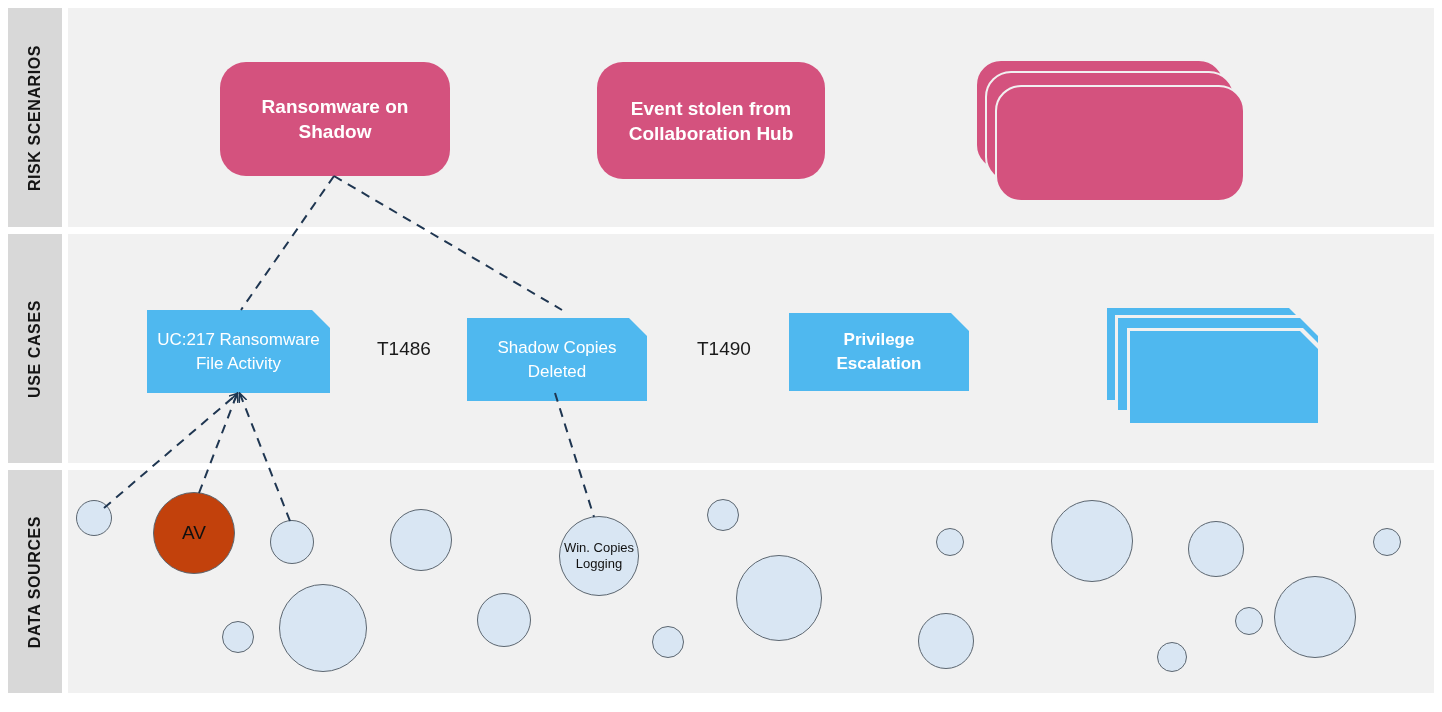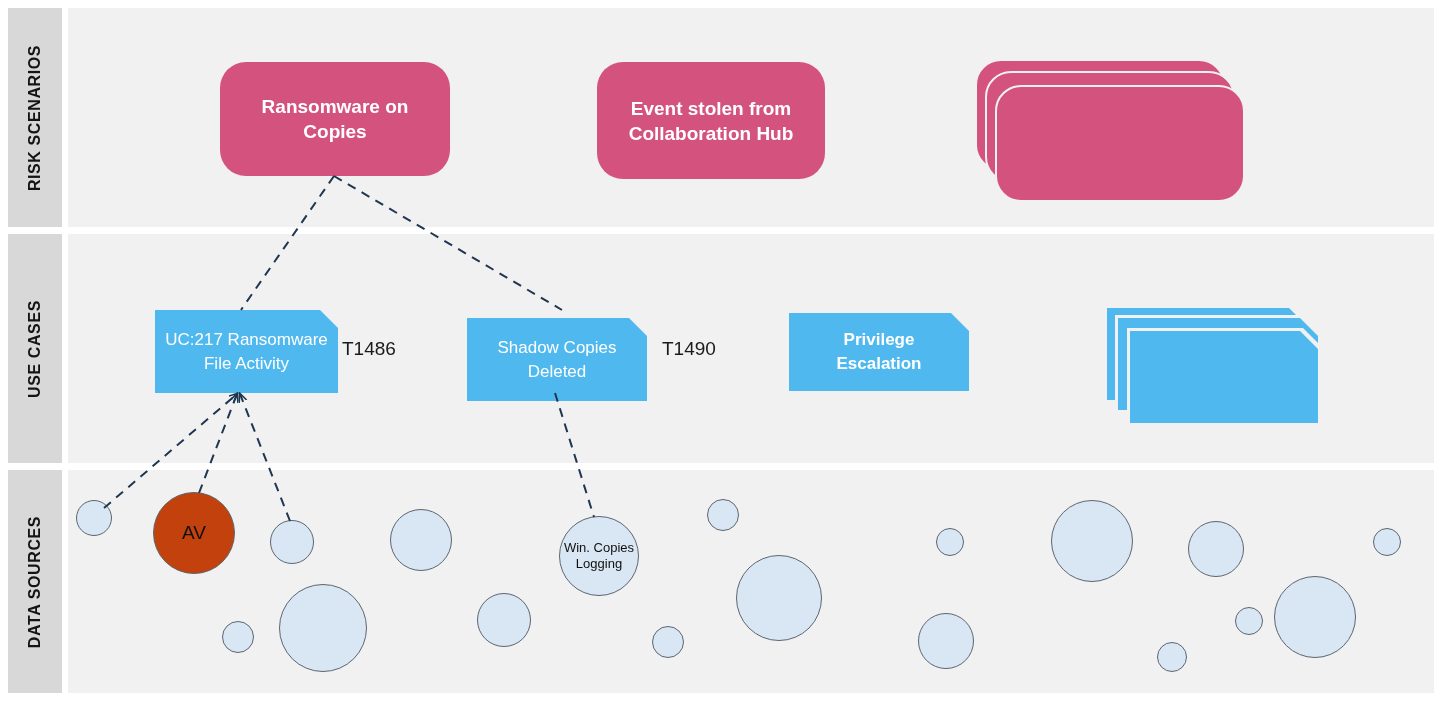--- a/index.html
+++ b/index.html
@@ -50,21 +50,21 @@
     box-sizing:border-box;
     clip-path:polygon(0 0, calc(100% - 18px) 0, 100% 18px, 100% 100%, 0 100%);
   }
   .uc-stack-outline{
     position:absolute;background:#f1f1f1;
     clip-path:polygon(0 0, calc(100% - 18px) 0, 100% 18px, 100% 100%, 0 100%);
   }
 
   
   .tech-label{
-    position:absolute;color:#1a1a1a;font-size:19px;white-space:nowrap;
+    position:absolute;color:#1a1a1a;font-size:19px;white-space:nowrap;margin-left:35px;
   }
 
   
   .bubble{
     position:absolute;border-radius:50%;
     background:#d9e6f3;border:1.6px solid #5c6670;
     box-sizing:border-box;
     display:flex;align-items:center;justify-content:center;
     text-align:center;color:#101010;line-height:1.25;
   }
@@ -90,35 +90,35 @@
       <div class="lane-label" style="left: 8px; top: 470px; width: 54px; height: 223px; background: rgb(216, 216, 216);">
         <span>DATA SOURCES</span>
       </div>
     </div>
 
   <div id="risk-layer">
       <div class="risk-stack-item" style="left: 975px; top: 59px; width: 250px; height: 112px; background: rgb(212, 82, 126); z-index: 1;"></div>
       <div class="risk-stack-item" style="left: 985px; top: 71px; width: 250px; height: 112px; background: rgb(212, 82, 126); z-index: 2;"></div>
       <div class="risk-stack-item" style="left: 995px; top: 85px; width: 250px; height: 117px; background: rgb(212, 82, 126); z-index: 3;"></div>
       <div class="risk-card" style="left: 220px; top: 62px; width: 230px; height: 114px; background: rgb(212, 82, 126);">
-        <span>Ransomware on Copies</span>
+        <span>Ransomware on Shadow</span>
       </div>
       <div class="risk-card" style="left: 597px; top: 62px; width: 228px; height: 117px; background: rgb(212, 82, 126);">
         <span>Event stolen from Collaboration Hub</span>
       </div>
     </div>
 
   <div id="uc-layer">
       <div class="uc-stack-outline" style="left: 1104px; top: 305px; width: 206px; height: 98px; z-index: 1;"></div>
       <div class="uc-stack-item" style="left: 1107px; top: 308px; width: 200px; height: 92px; background: rgb(79, 184, 239); z-index: 2;"></div>
       <div class="uc-stack-outline" style="left: 1115px; top: 315px; width: 206px; height: 98px; z-index: 3;"></div>
       <div class="uc-stack-item" style="left: 1118px; top: 318px; width: 200px; height: 92px; background: rgb(79, 184, 239); z-index: 4;"></div>
       <div class="uc-stack-outline" style="left: 1127px; top: 328px; width: 194px; height: 98px; z-index: 5;"></div>
       <div class="uc-stack-item" style="left: 1130px; top: 331px; width: 188px; height: 92px; background: rgb(79, 184, 239); z-index: 6;"></div>
-      <div class="uc-card" style="left: 147px; top: 310px; width: 183px; height: 83px; background: rgb(79, 184, 239); margin-left: 8px;">
+      <div class="uc-card" style="left: 147px; top: 310px; width: 183px; height: 83px; background: rgb(79, 184, 239);">
         <span>UC:217 Ransomware File Activity</span>
       </div>
       <div class="tech-label" style="left: 342px; top: 338px;">T1486</div>
       <div class="uc-card" style="left: 467px; top: 318px; width: 180px; height: 83px; background: rgb(79, 184, 239);">
         <span>Shadow Copies Deleted</span>
       </div>
       <div class="tech-label" style="left: 662px; top: 338px;">T1490</div>
       <div class="uc-card" style="left: 789px; top: 313px; width: 180px; height: 78px; background: rgb(79, 184, 239); font-weight: bold;">
         <span>Privilege Escalation</span>
       </div>

